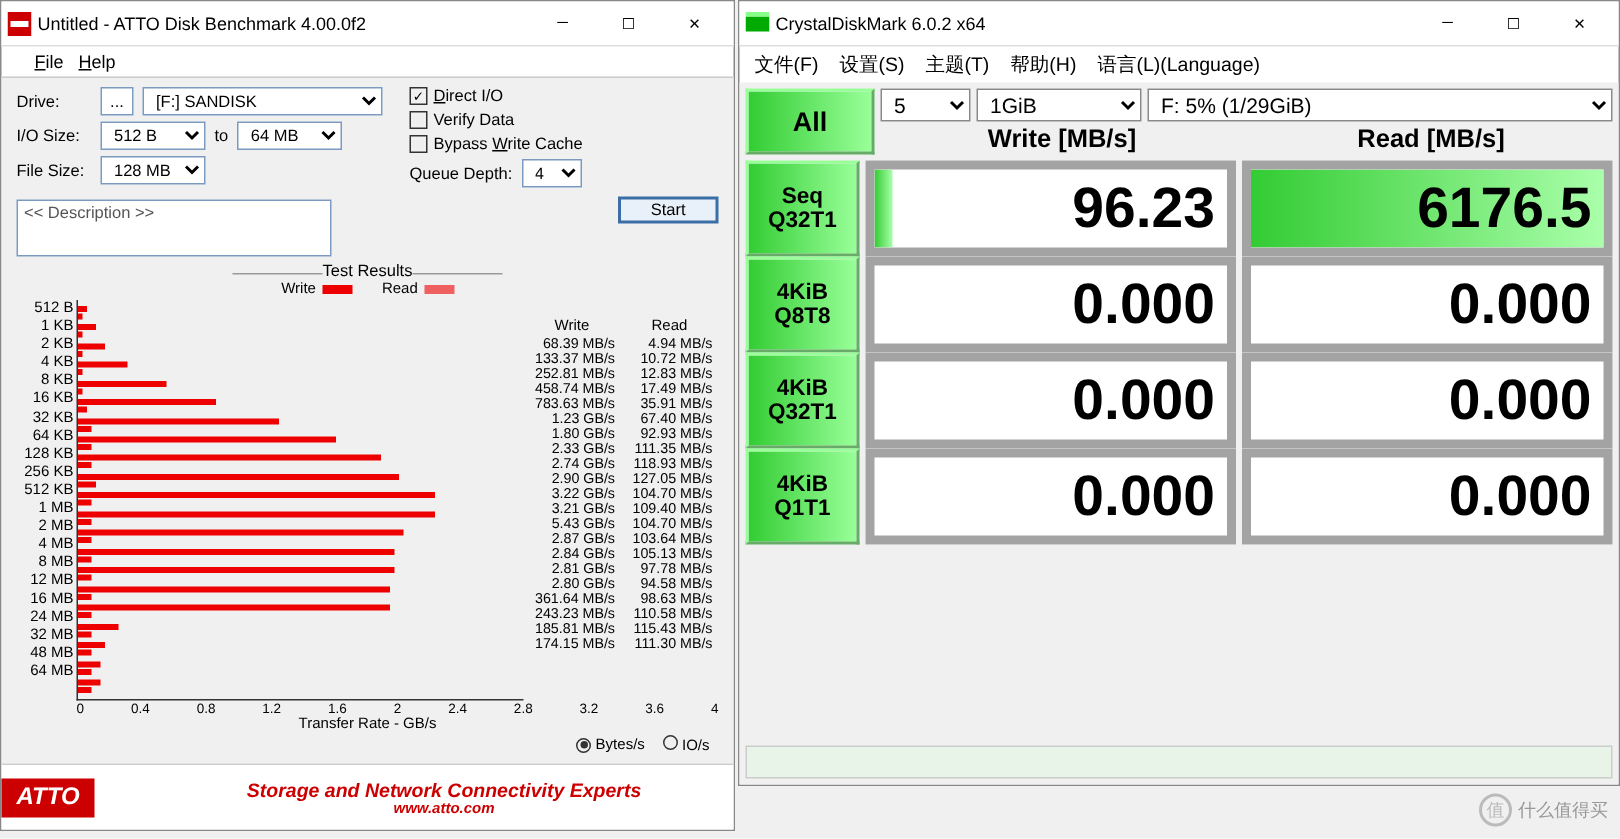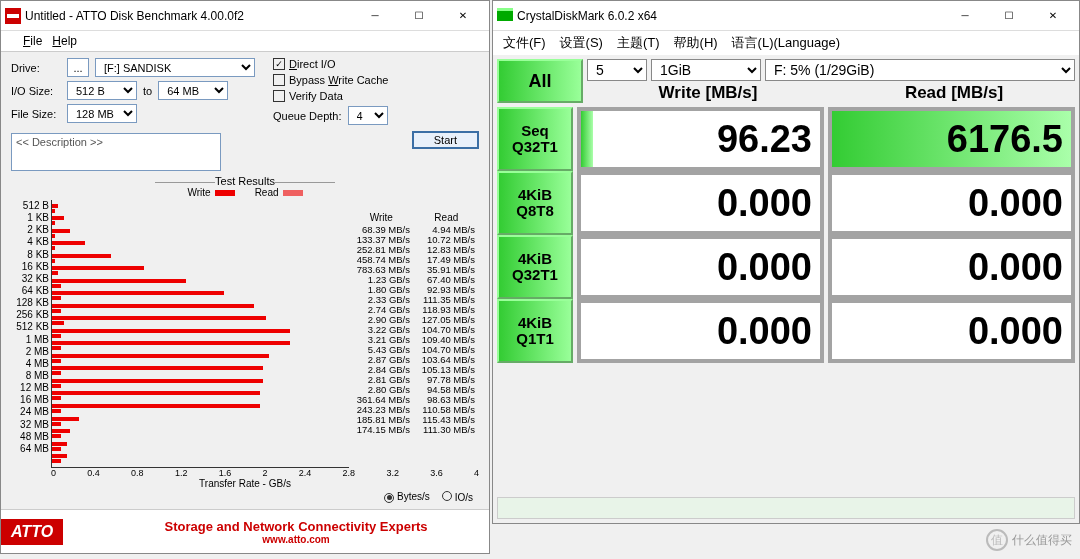--- a/index.html
+++ b/index.html
@@ -49,36 +49,36 @@
   .xaxis-label { text-align: center; font-size: 10px; }
   .table { width: 130px; font-size: 9.5px; display: flex; flex-direction: column; }
   .th { display: flex; justify-content: space-around; font-size: 10px; padding: 12px 0 2px 0; }
   .td-row { display: flex; height: 10px; line-height: 10px; }
   .td { flex: 1; text-align: right; padding-right: 4px; }
   .unit-row { display: flex; justify-content: flex-end; align-items: center; gap: 12px; padding: 2px 6px; font-size: 10px;}
   .radio { width: 10px; height: 10px; border: 1px solid #333; border-radius: 50%; display: inline-flex; align-items: center; justify-content: center; }
   .radio.sel::after { content: ""; width: 5px; height: 5px; background: #333; border-radius: 50%; }
   .atto-footer { display: flex; align-items: center; height: 44px; background: #fff; border-top: 1px solid #ccc; }
   .atto-logo { background: #c00; color: #fff; font-weight: bold; font-style: italic; padding: 4px 10px; font-size: 16px; }
-  .atto-slogan { flex: 1; text-align: center; color: #c00; font-weight: bold; font-size: 13px; padding-left: 40px; }
+  .atto-slogan { flex: 1; text-align: center; color: #c00; font-weight: bold; font-style: italic; font-size: 13px; padding-left: 40px; }
   .atto-slogan .url { font-size: 10px; display: block; }
 
   
   .cdm-menubar { display: flex; height: 24px; font-size: 13px; align-items: center; gap: 14px; padding: 2px 10px; }
   .cdm-body { padding: 4px; background: #f0f0f0; flex:1; display:flex; flex-direction:column; gap:4px;}
   .cdm-top { display: flex; gap: 4px; align-items: stretch; }
   .cdm-all { width: 96px; height: 44px; background: linear-gradient(to right, #3c3, #9f9); border: 2px outset #9f9; display: flex; align-items: center; justify-content: center; font-weight: bold; font-size: 18px; }
   .cdm-selects { display:flex; gap:4px; height:22px;}
   .cdm-sel { border: 1px solid #888; background: #fff; font: inherit; font-size: 14px; height: 22px; padding: 0 4px;}
   .cdm-sel.n { width: 60px; } .cdm-sel.sz { width: 110px; } .cdm-sel.drv { width: 310px; }
   .cdm-head-row { display: flex; gap: 4px; height: 20px; }
   .cdm-hdr { flex: 1; text-align: center; font-weight: bold; font-size: 17px; }
   .cdm-row { display: flex; gap: 4px; height: 64px; }
   .cdm-btn { width: 76px; background: linear-gradient(to right, #3c3, #9f9); border: 2px outset #9f9; display: flex; flex-direction: column; align-items: center; justify-content: center; font-weight: bold; font-size: 15px; line-height: 1.1; }
-  .cdm-val { flex: 1; background: #fff; border: 4px solid #a3a3a3; display: flex; align-items: center; justify-content: flex-end; font-size: 38px; font-weight: bold; padding: 0 8px; position: relative; overflow: hidden;}
+  .cdm-val { flex: 1; background: #fff; border: 6px solid #a3a3a3; display: flex; align-items: center; justify-content: flex-end; font-size: 38px; font-weight: bold; padding: 0 8px; position: relative; overflow: hidden;}
   .cdm-val .fill { position: absolute; left: 0; top: 0; bottom: 0; background: linear-gradient(to right, #3c3, #afa); }
   .cdm-val span { position: relative; z-index: 1;}
   .cdm-status { height: 22px; background: #e8f4e8; border: 1px solid #ccc; margin-top: auto;}
   .watermark { position: absolute; right: 8px; bottom: 8px; color: #999; font-size: 12px; display:flex; align-items:center; gap:4px;}
   .wm-circle { width:22px;height:22px;border:2px solid #bbb;border-radius:50%;display:flex;align-items:center;justify-content:center;font-size:12px;color:#bbb;}
 </style>
 </head>
 <body>
 
 <div class="screen">
@@ -120,25 +120,25 @@
           </div>
           <div class="desc">&lt;&lt; Description &gt;&gt;</div>
         </div>
         <div class="settings-right">
           <div class="cbrow">
               <span class="cb">✓</span>
               <span><u>D</u>irect I/O</span>
             </div>
           <div class="cbrow">
               <span class="cb"></span>
-              <span>Bypass <u>W</u>rite Cache</span>
+              <span>Verify Data</span>
             </div>
           <div class="cbrow">
               <span class="cb"></span>
-              <span>Verify Data</span>
+              <span>Bypass <u>W</u>rite Cache</span>
             </div>
           <div class="setrow">
               <span>Queue Depth:</span>
             <select class="select" style="width:40px"><option>4</option></select>
           </div>
           <div class="start-row">
               <button class="start-btn">Start</button>
             </div>
         </div>
       </div>

